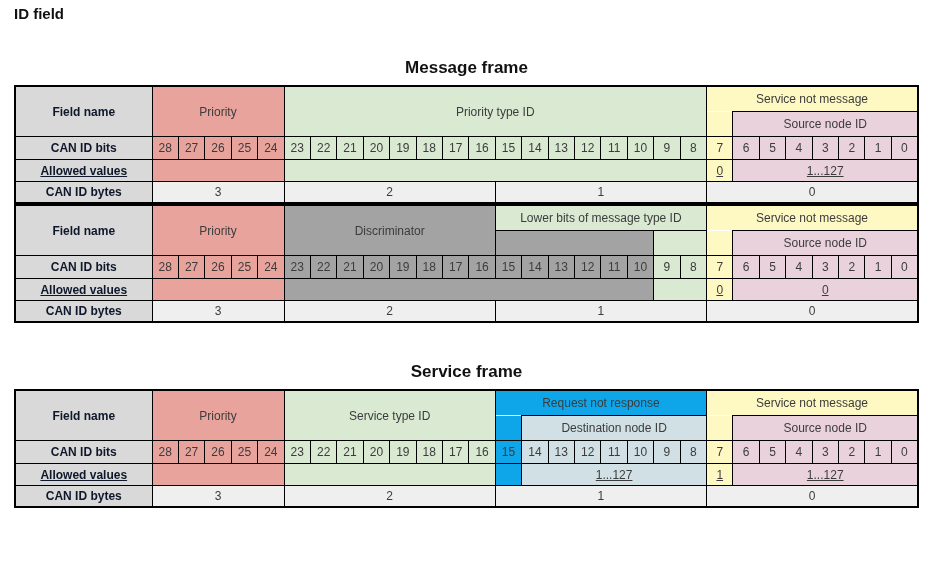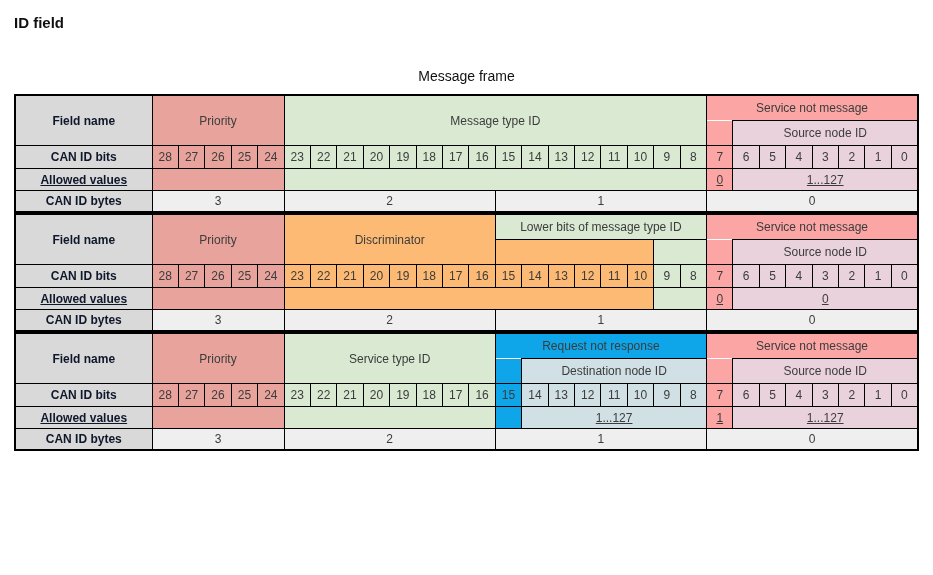--- a/index.html
+++ b/index.html
@@ -11,31 +11,31 @@
   }
   body {
     width: 933px;
     height: 575px;
     overflow: hidden;
   }
   .page-heading {
     font-size: 15px;
     font-weight: bold;
     margin: 0;
-    padding: 14px 0 0 14px;
+    padding: 5px 0 0 14px;
     line-height: 17px;
     color: #111;
   }
   .block {
     margin-left: 14px;
     width: 905px;
   }
   .tbl-title {
-    font-size: 14px;
-    font-weight: normal;
+    font-size: 17px;
+    font-weight: bold;
     text-align: center;
     line-height: 17px;
     margin: 40px 0 9px 0;
     color: #111;
   }
   .block.first .tbl-title { margin-top: 37px; }
   table.frame {
     border-collapse: collapse;
     table-layout: fixed;
     width: 905px;
@@ -57,23 +57,23 @@
   tr.r-bits td    { height: 22px; }
   tr.r-allowed td { height: 21px; text-decoration: underline; }
   tr.r-bytes td   { height: 20px; }
   td.lbl {
     background: #d9d9d9;
     font-weight: bold;
     color: #0f172a;
   }
   td.c-red    { background: #e8a49c; }
   td.c-green  { background: #d9e9d2; }
-  td.c-yellow { background: #fca5a5; }
+  td.c-yellow { background: #fef9c3; }
   td.c-pink   { background: #ead2dd; }
-  td.c-purple { background: #fdba74; }
+  td.c-purple { background: #a3a3a3; }
   td.c-orange { background: #0ea5e9; }
   td.c-blue   { background: #d0e0e4; }
   td.c-bytes  { background: #efefef; }
   td.cont { border-top-style: hidden; }
 </style>
 </head>
 <body>
 
 <h1 class="page-heading">ID field</h1>
 
@@ -109,21 +109,21 @@
         <col>
         <col>
         <col>
         <col>
         <col>
     </colgroup>
     <tbody>
         <tr class="r-field-a">
       <td class="lbl" rowspan="2">Field name</td>
       <td class="c-red" rowspan="2" colspan="5">Priority</td>
-      <td class="c-green" rowspan="2" colspan="16">Message type ID</td>
+      <td class="c-green" rowspan="2" colspan="16">Priority type ID</td>
       <td class="c-yellow" colspan="8">Service not message</td>
     </tr>
     <tr class="r-field-b">
       <td class="c-yellow cont"></td>
       <td class="c-pink" colspan="7">Source node ID</td>
     </tr>
     <tr class="r-bits">
       <td class="lbl">CAN ID bits</td>
       <td class="c-red">28</td>
       <td class="c-red">27</td>
@@ -266,20 +266,21 @@
       <td class="c-bytes" colspan="5">3</td>
       <td class="c-bytes" colspan="8">2</td>
       <td class="c-bytes" colspan="8">1</td>
       <td class="c-bytes" colspan="8">0</td>
     </tr>
   </tbody>
     </table>
 </div>
 
 <div class="block">
+  <div class="tbl-title">Service frame</div>
   <table class="frame">
     <colgroup>
       <col class="col-label">
       <col>
         <col>
         <col>
         <col>
         <col>
         <col>
         <col>

